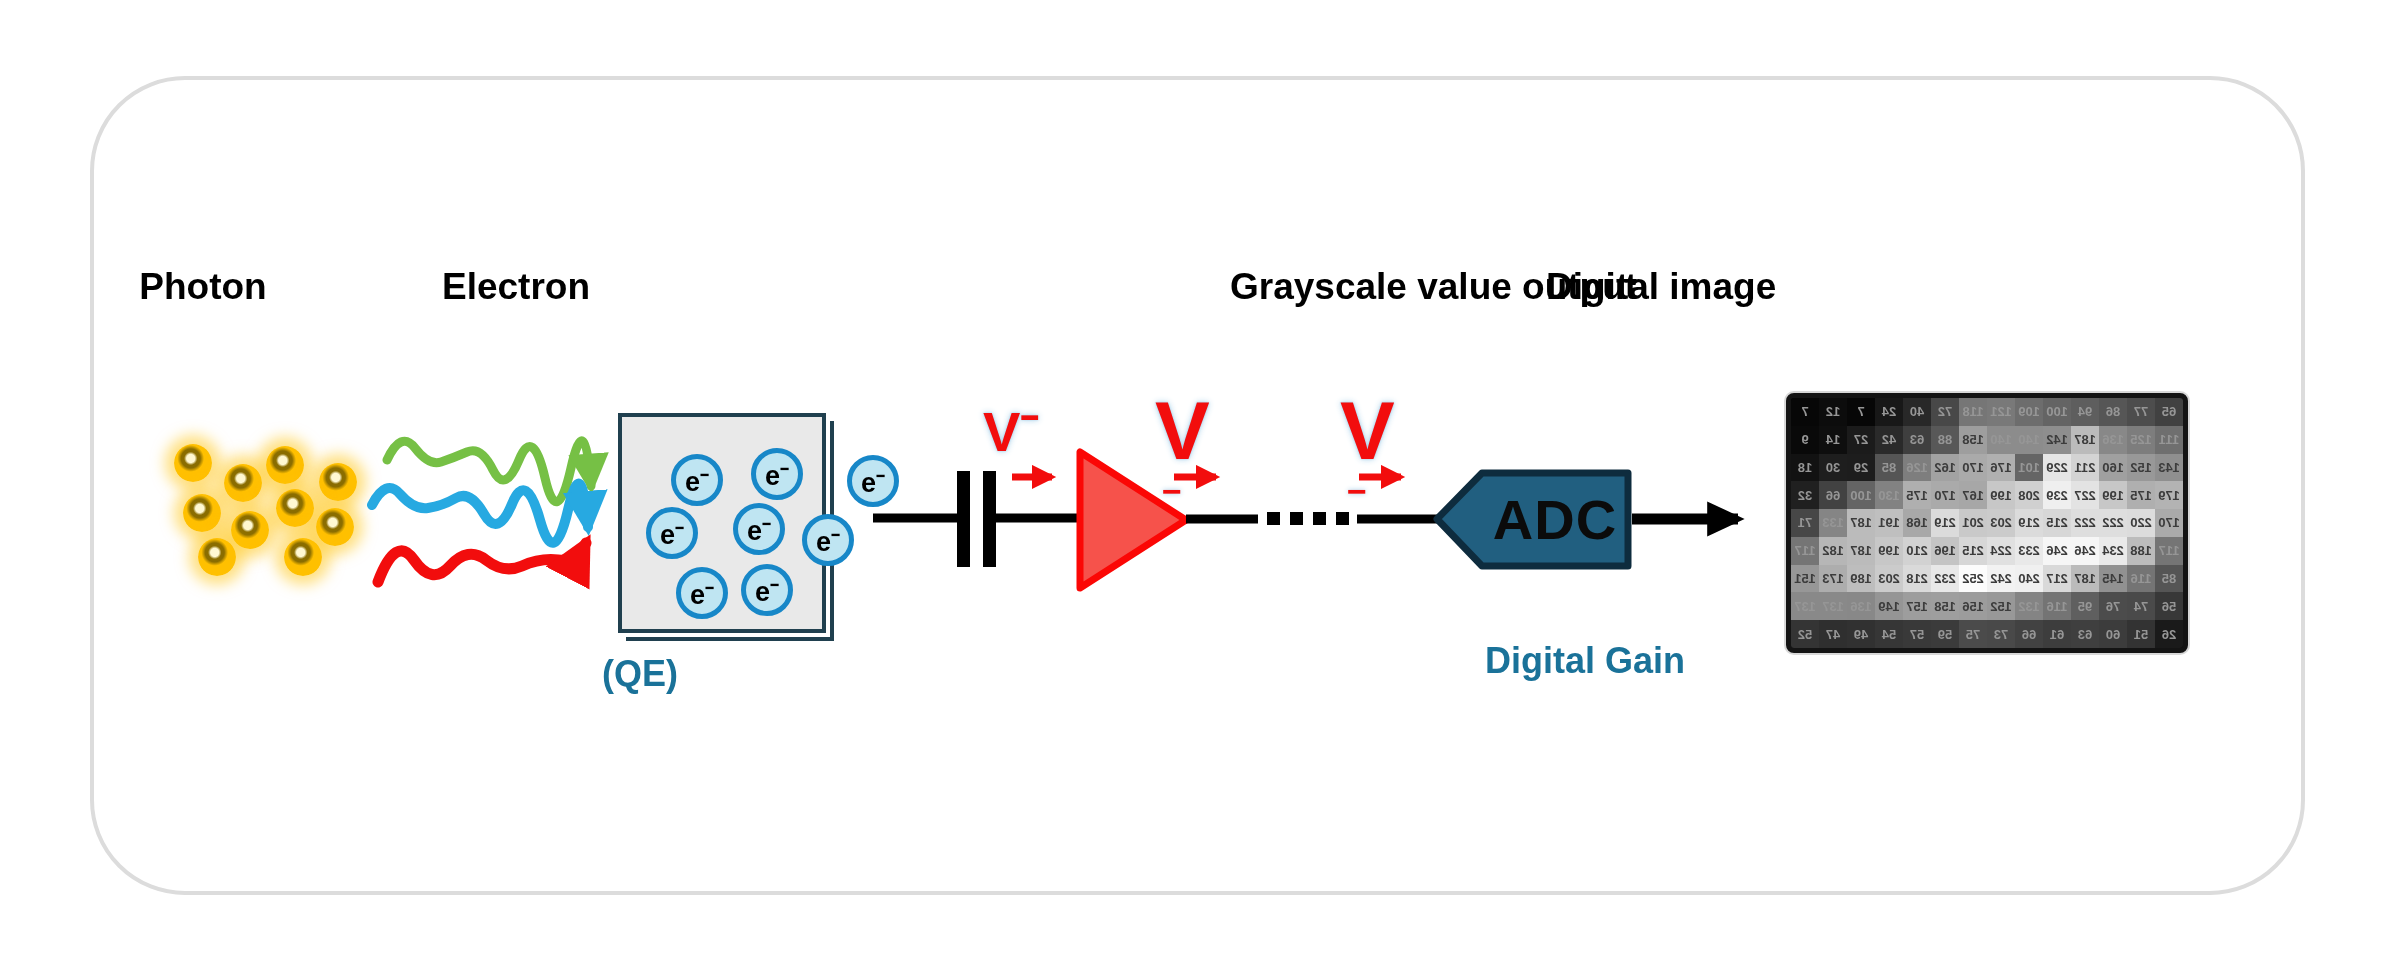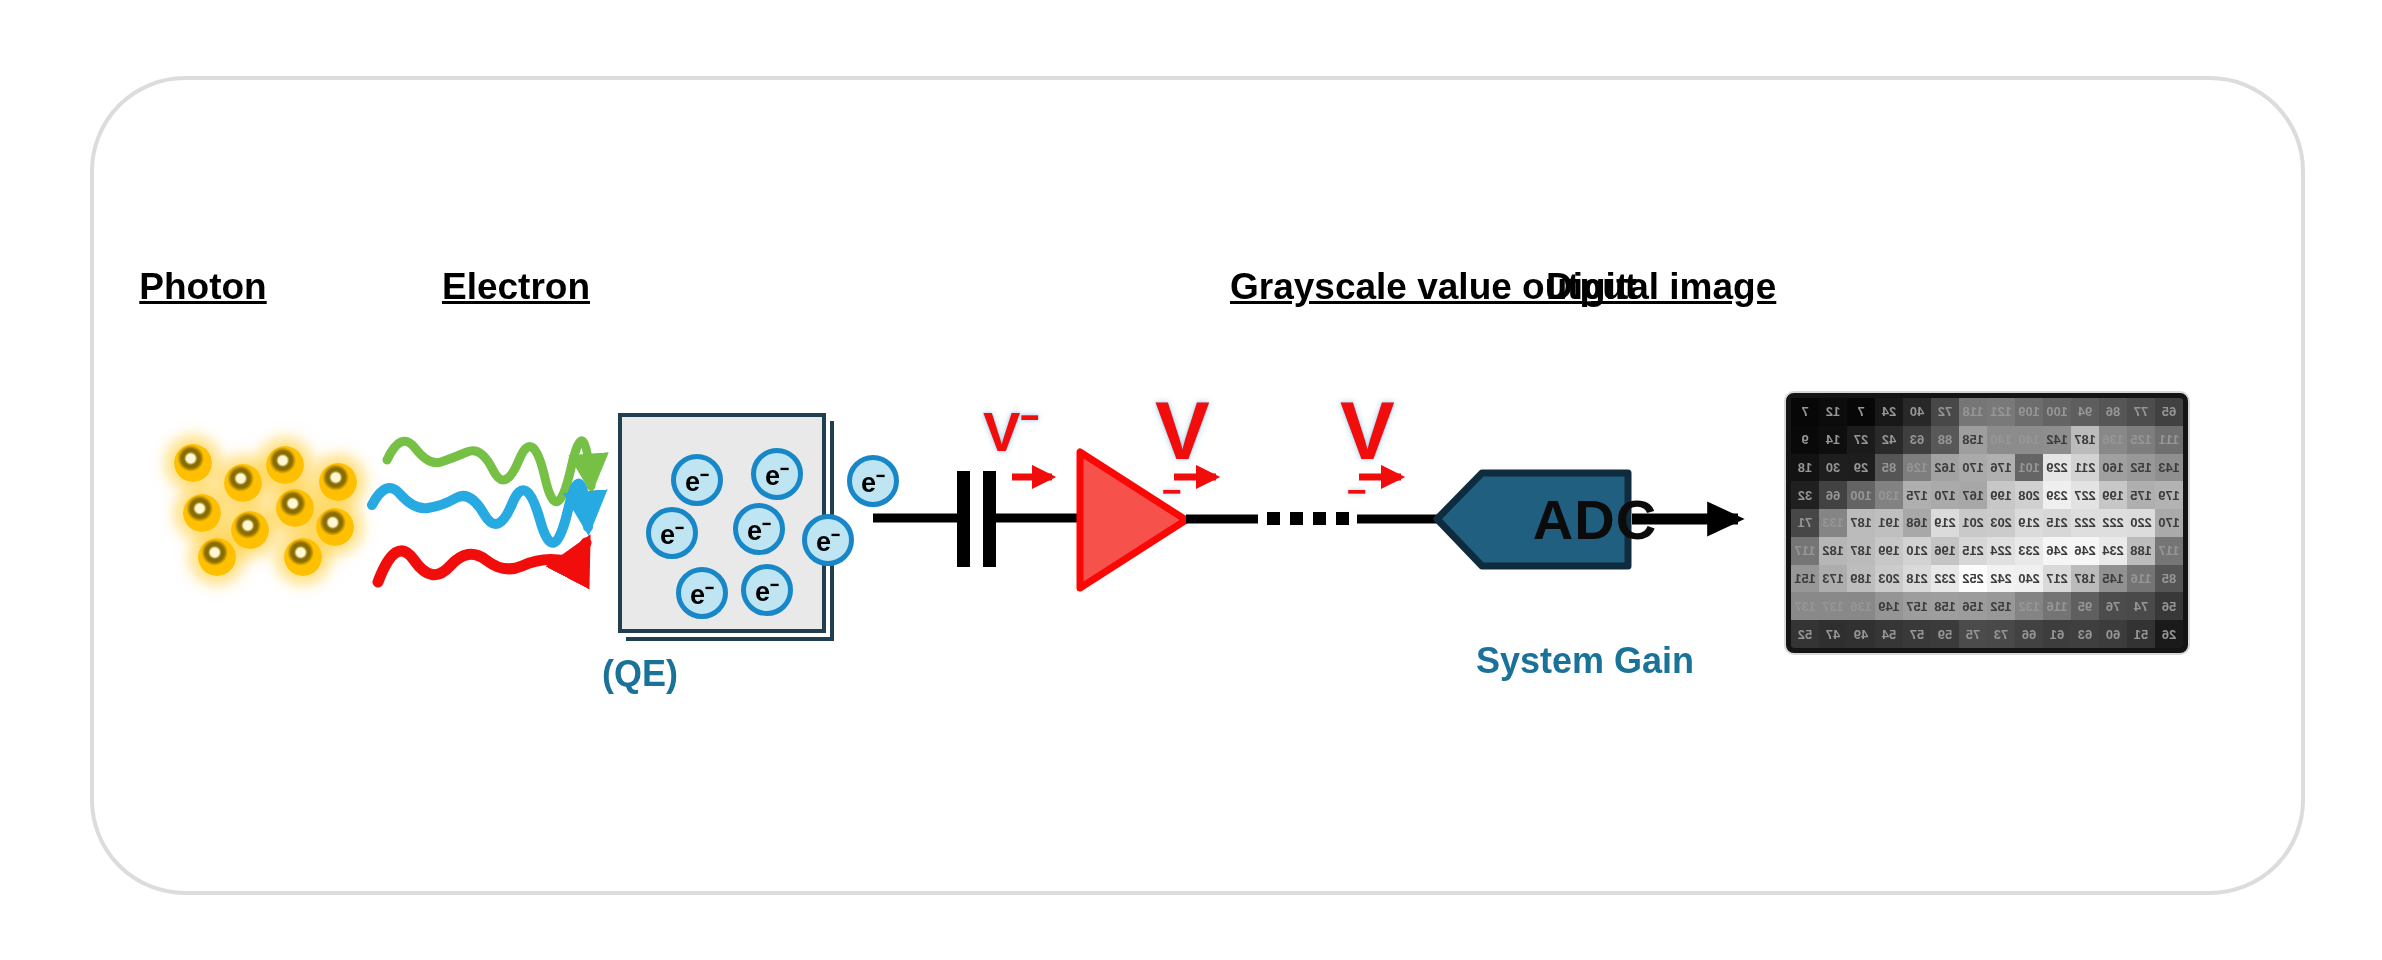--- a/index.html
+++ b/index.html
@@ -8,21 +8,21 @@
     --e-fill:#bfe5f2; --e-border:#1787c8; --box-fill:#e9e9e9; --box-border:#20404f;
     --frame:#dcdcdc;
   }
   *{margin:0;padding:0;box-sizing:border-box;}
   html,body{background:#fff;}
   body{width:2382px;height:960px;position:relative;overflow:hidden;
        font-family:"Liberation Sans",sans-serif;}
   .frame{position:absolute;left:90px;top:76px;width:2215px;height:819px;
          border:4px solid var(--frame);border-radius:95px;}
   .hdr{position:absolute;top:266px;font-size:37px;font-weight:700;color:#000;
-       text-align:center;white-space:nowrap;text-decoration:underline;}
+       text-align:center;white-space:nowrap;}
   .hdr-photon{left:118px;width:170px;}
   .hdr-electron{left:431px;width:170px;}
   .hdr-gray{left:1230px;width:300px;}
   .hdr-digital{left:1546px;width:200px;}
   .caption{position:absolute;color:var(--teal);font-weight:700;font-size:36px;
            line-height:47px;text-align:center;}
   .cap-qe{left:520px;top:650px;width:240px;}
   .cap-volt{left:690px;top:650px;width:425px;}
   .cap-gain{left:1440px;top:637px;width:290px;}
   .photon{position:absolute;width:38px;height:38px;border-radius:50%;
@@ -45,21 +45,21 @@
   .amp{fill:#f6524b;stroke:#fb0705;stroke-width:7;stroke-linejoin:round;}
   .adc-shape{fill:var(--adc-fill);stroke:var(--adc-border);stroke-width:7;stroke-linejoin:round;}
   .red-arrow{stroke:var(--red);stroke-width:7;fill:none;}
   .vlab{position:absolute;color:var(--red);font-weight:700;z-index:6;
         text-shadow:0 0 6px rgba(160,205,233,.95),0 0 2px rgba(160,205,233,.95);
         line-height:1;white-space:nowrap;}
   .v-small{font-size:56px;}
   .v-big{font-size:82px;}
   .v-minus{position:absolute;font-size:34px;z-index:6;color:var(--red);font-weight:700;
            line-height:1;text-shadow:0 0 5px rgba(160,205,233,.95);}
-  .adc-text{position:absolute;left:1522px;top:487px;width:146px;text-align:center;
+  .adc-text{position:absolute;left:1482px;top:487px;width:146px;text-align:center;
             font-size:56px;font-weight:700;color:#0b0b0b;z-index:6;letter-spacing:1px;}
   .digital-grid{position:absolute;left:1786px;top:393px;width:402px;height:260px;
                 border:5px solid #141414;border-radius:8px;background:#000;
                 box-shadow:0 0 0 2px #d8d8d8;overflow:hidden;z-index:3;}
   .grid-inner{width:100%;height:100%;display:grid;
               grid-template-columns:repeat(14,1fr);grid-template-rows:repeat(9,1fr);
               transform:scaleX(-1);}
   .pixel{display:flex;align-items:center;justify-content:center;
          font-size:13px;font-weight:700;font-family:"Liberation Sans",sans-serif;}
 </style>
@@ -150,21 +150,21 @@
 <div class="v-minus" style="left:1347px;top:474px;">−</div>
 
 <div class="adc-text">ADC</div>
 
 <div class="caption cap-qe">
   <div>(QE)</div>
 </div>
 <div class="caption cap-volt">
 </div>
 <div class="caption cap-gain">
-  <div>System Gain</div>
+  <div>Digital Gain</div>
 </div>
 
 <div class="digital-grid">
   <div class="grid-inner" id="grid-inner">
       <div class="pixel" style="background: rgb(65, 65, 65); color: rgb(150, 150, 150);">65</div>
       <div class="pixel" style="background: rgb(77, 77, 77); color: rgb(150, 150, 150);">77</div>
       <div class="pixel" style="background: rgb(86, 86, 86); color: rgb(150, 150, 150);">86</div>
       <div class="pixel" style="background: rgb(94, 94, 94); color: rgb(150, 150, 150);">94</div>
       <div class="pixel" style="background: rgb(100, 100, 100); color: rgb(150, 150, 150);">100</div>
       <div class="pixel" style="background: rgb(109, 109, 109); color: rgb(150, 150, 150);">109</div>

